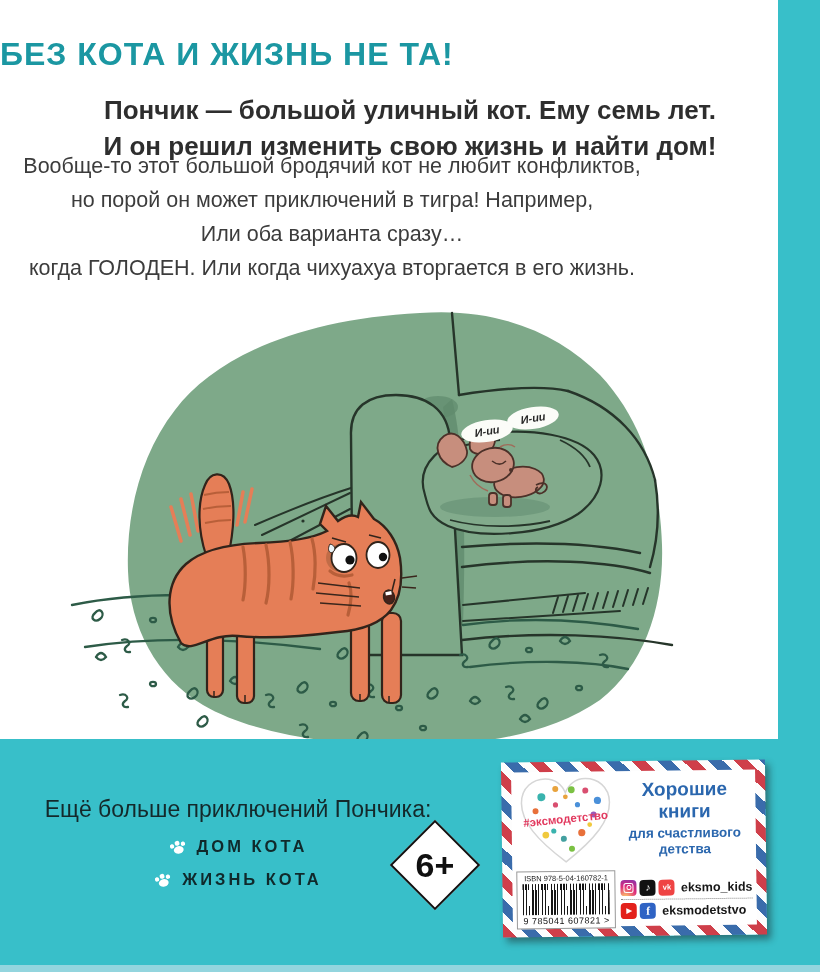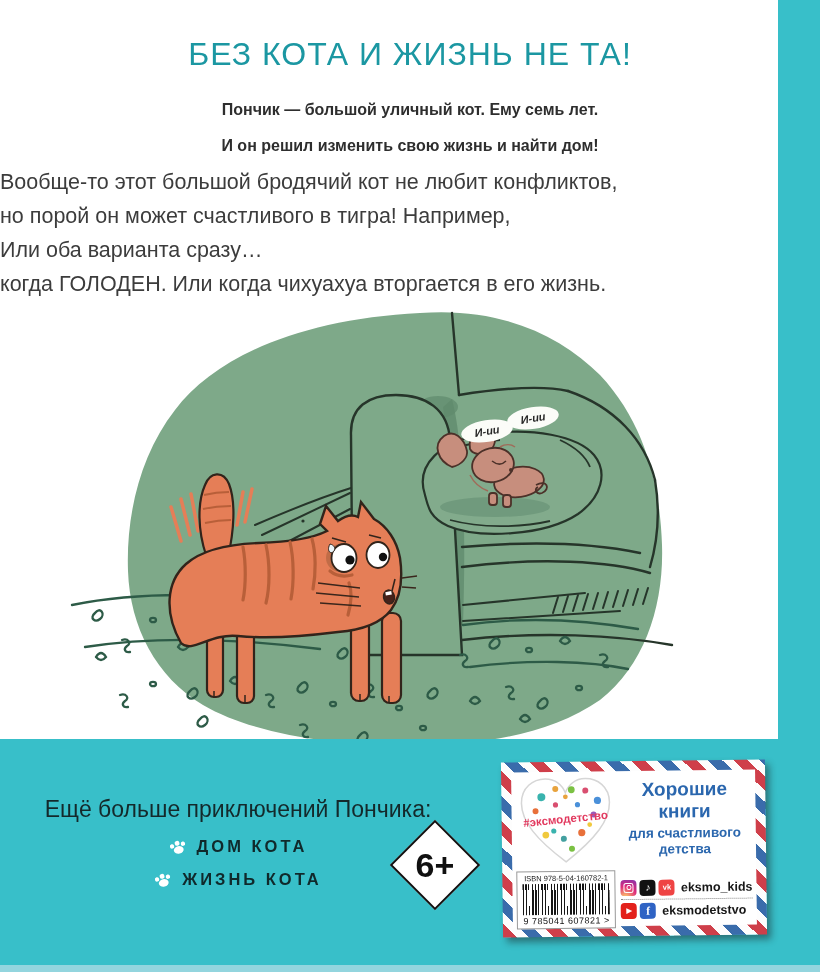--- a/index.html
+++ b/index.html
@@ -3,25 +3,25 @@
 <meta charset="utf-8">
 <style>
   html,body{margin:0;padding:0;background:#e8e8e8;}
   .page{position:relative;width:820px;height:972px;background:#ffffff;overflow:hidden;
         font-family:"Liberation Sans",sans-serif;}
   
   .right-strip{position:absolute;right:0;top:0;width:42px;height:760px;background:#38bfc9;}
   .bottom-band{position:absolute;left:0;top:739px;width:820px;height:233px;background:#38bfc9;}
   .bottom-light{position:absolute;left:0;bottom:0;width:820px;height:7px;background:#93d5de;}
   
-  .title{position:absolute;top:36px;left:0;width:820px;text-align:center;
-         font-size:32px;font-weight:400;letter-spacing:1px;color:#1b97a2;}
+  .title{position:absolute;top:36px;left:0;width:820px;
+         font-size:32px;font-weight:700;letter-spacing:1px;color:#1b97a2;}
   .intro{position:absolute;top:92px;left:0;width:820px;text-align:center;
-         font-size:16px;font-weight:bold;color:#2e2e2e;line-height:36px;}
-  .desc{position:absolute;top:165px;left:0;width:664px;text-align:left;
+         font-size:26px;font-weight:bold;color:#2e2e2e;line-height:36px;}
+  .desc{position:absolute;top:149px;left:0;width:664px;text-align:center;
         font-size:21.5px;color:#3c3c3c;line-height:34px;}
   .illus{position:absolute;left:0;top:295px;width:820px;height:460px;}
   
   .more{position:absolute;left:28px;top:772px;width:420px;text-align:center;color:#14292b;margin-top:24px;}
   .more-heading{font-size:23px;font-weight:400;}
   .book-item{margin-top:14px;display:flex;justify-content:center;align-items:center;gap:10px;
              font-weight:bold;letter-spacing:3px;font-size:16.5px;color:#10292b;}
   .paw{width:18px;height:16px;transform:rotate(-14deg);flex:0 0 auto;}
   
   .age-badge{position:absolute;left:403px;top:833px;width:60px;height:60px;background:#ffffff;
@@ -71,21 +71,21 @@
 
   <div class="title">БЕЗ КОТА И ЖИЗНЬ НЕ ТА!</div>
 
   <div class="intro">
     <div>Пончик — большой уличный кот. Ему семь лет.</div>
     <div>И он решил изменить свою жизнь и найти дом!</div>
   </div>
 
   <div class="desc">
     <div>Вообще-то этот большой бродячий кот не любит конфликтов,</div>
-    <div>но порой он может счастливого в тигра! Например,</div>
+    <div>но порой он может приключений в тигра! Например,</div>
     <div>Или оба варианта сразу…</div>
     <div>когда ГОЛОДЕН. Или когда чихуахуа вторгается в его жизнь.</div>
   </div>
 
   <svg class="illus" viewBox="0 0 820 460">
 
     <path fill="#7ea989" d="
       M 420 18
       C 500 12 560 40 600 80
       C 645 128 660 190 662 250

